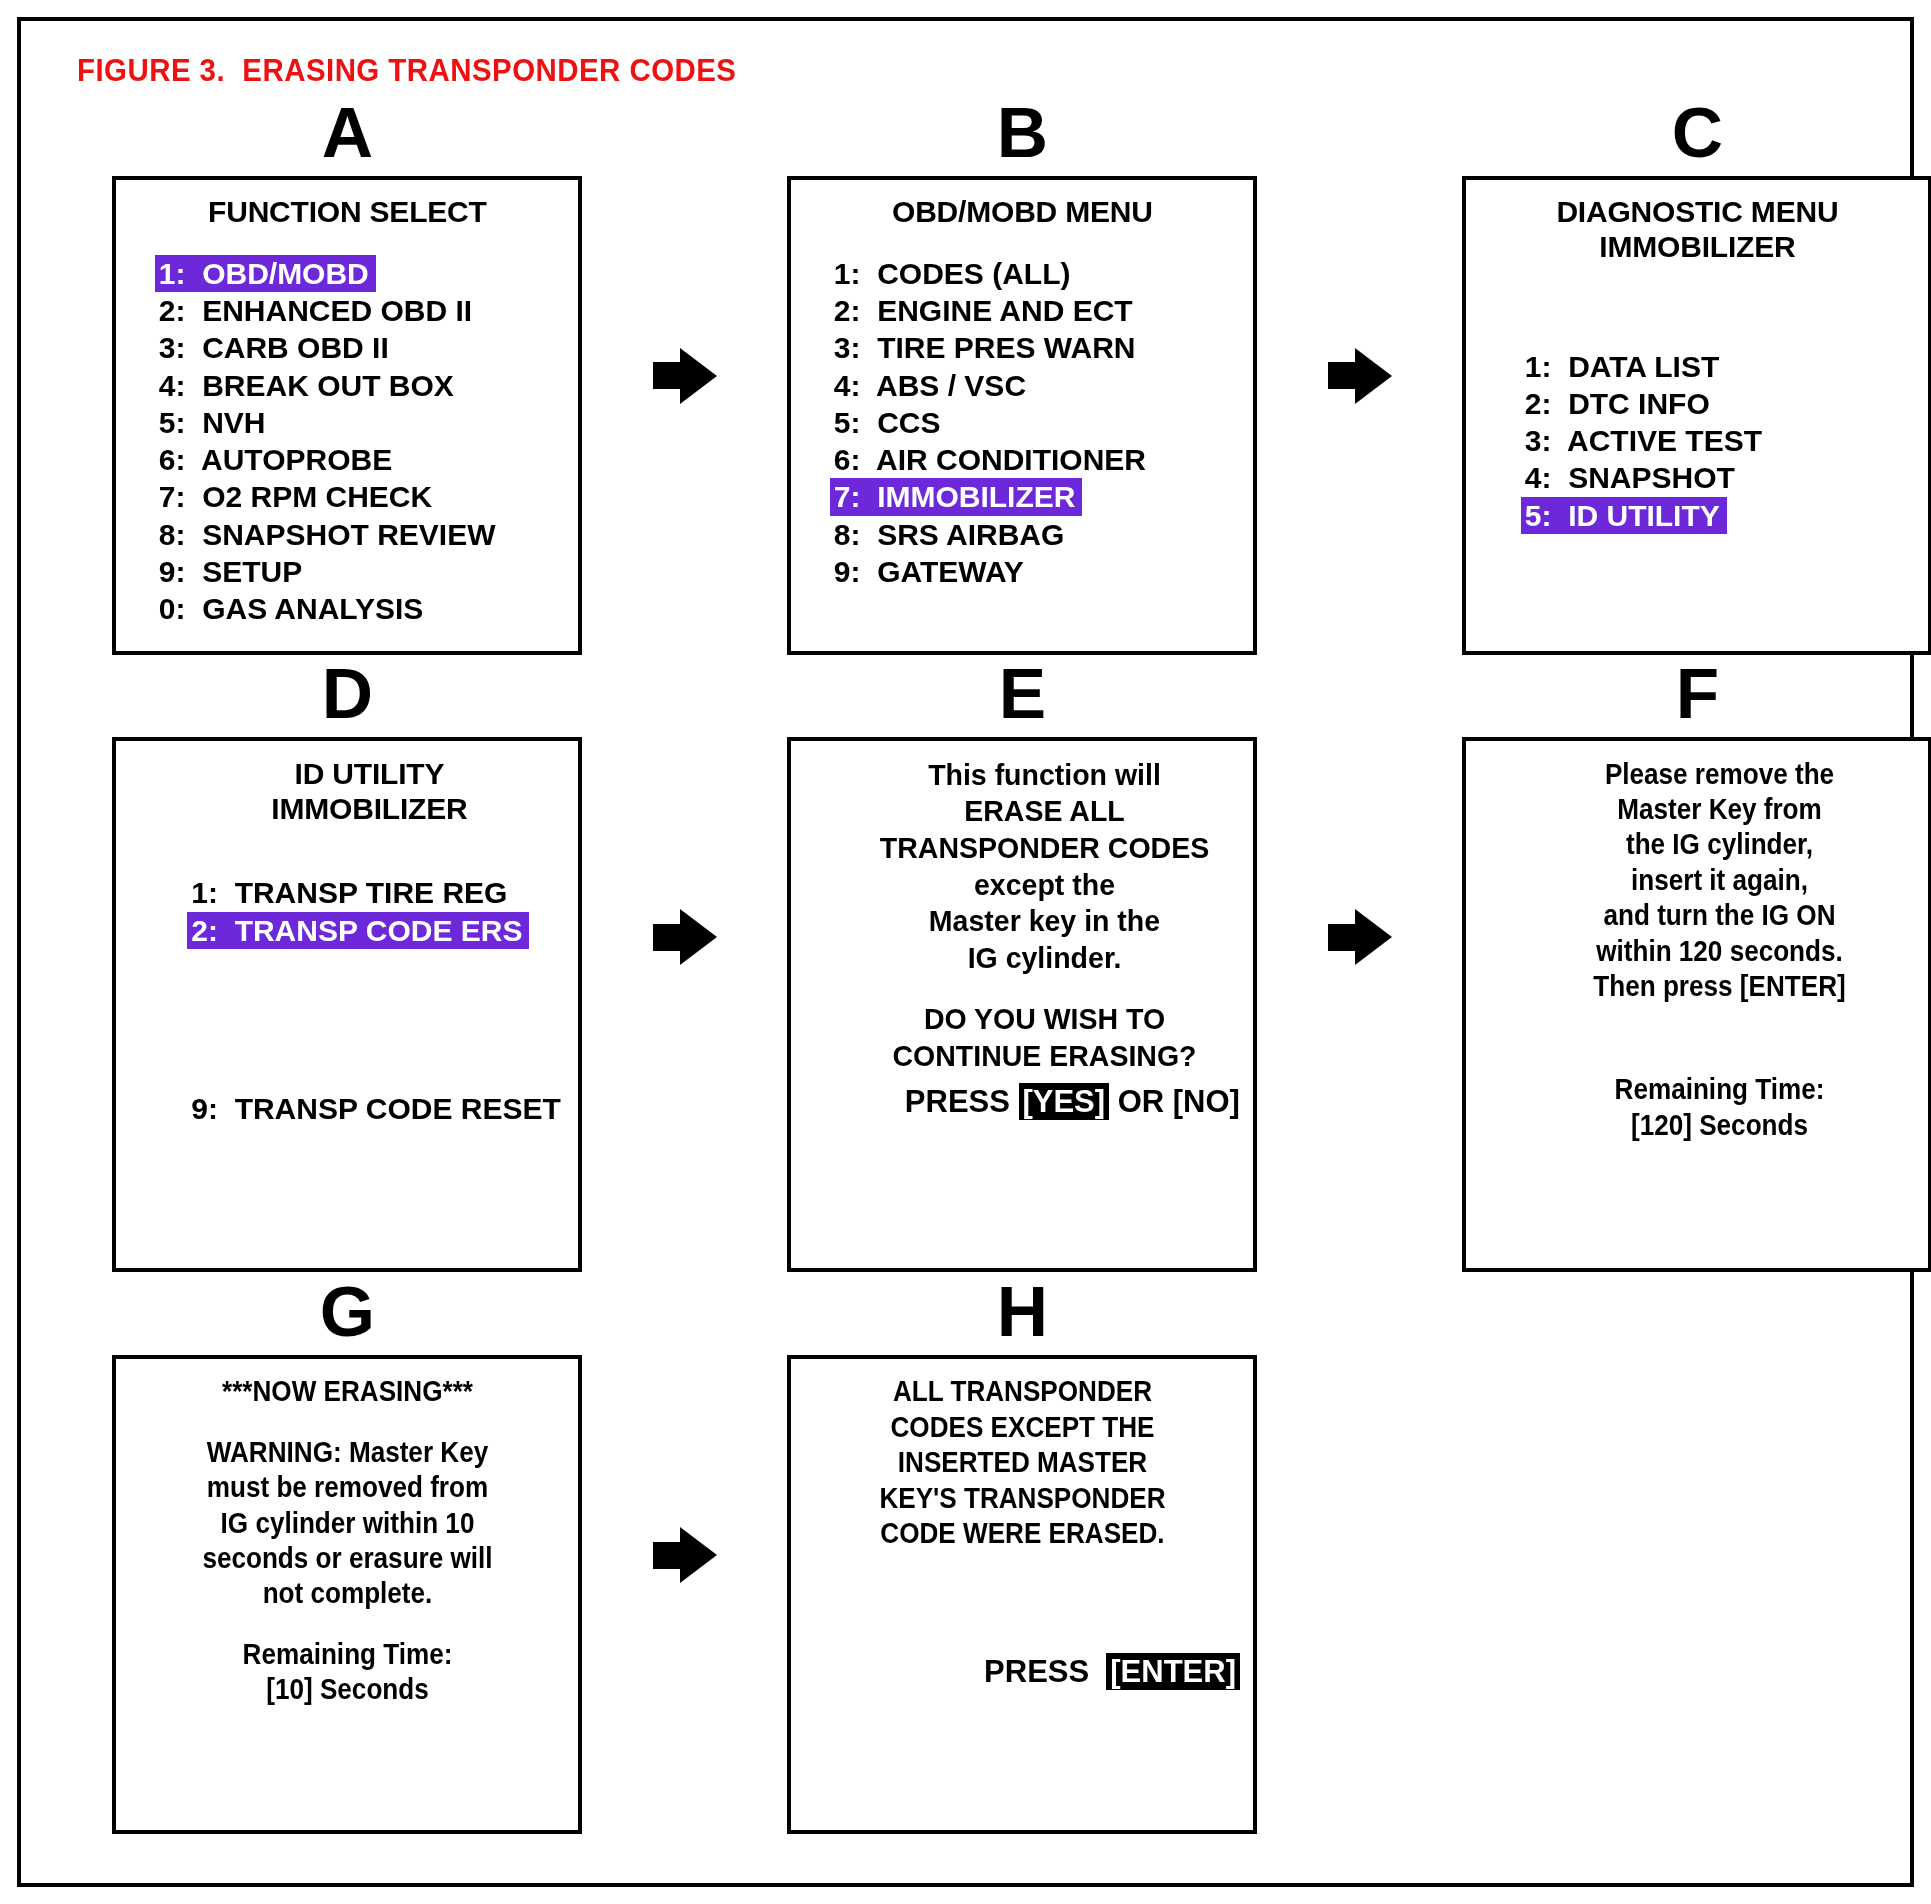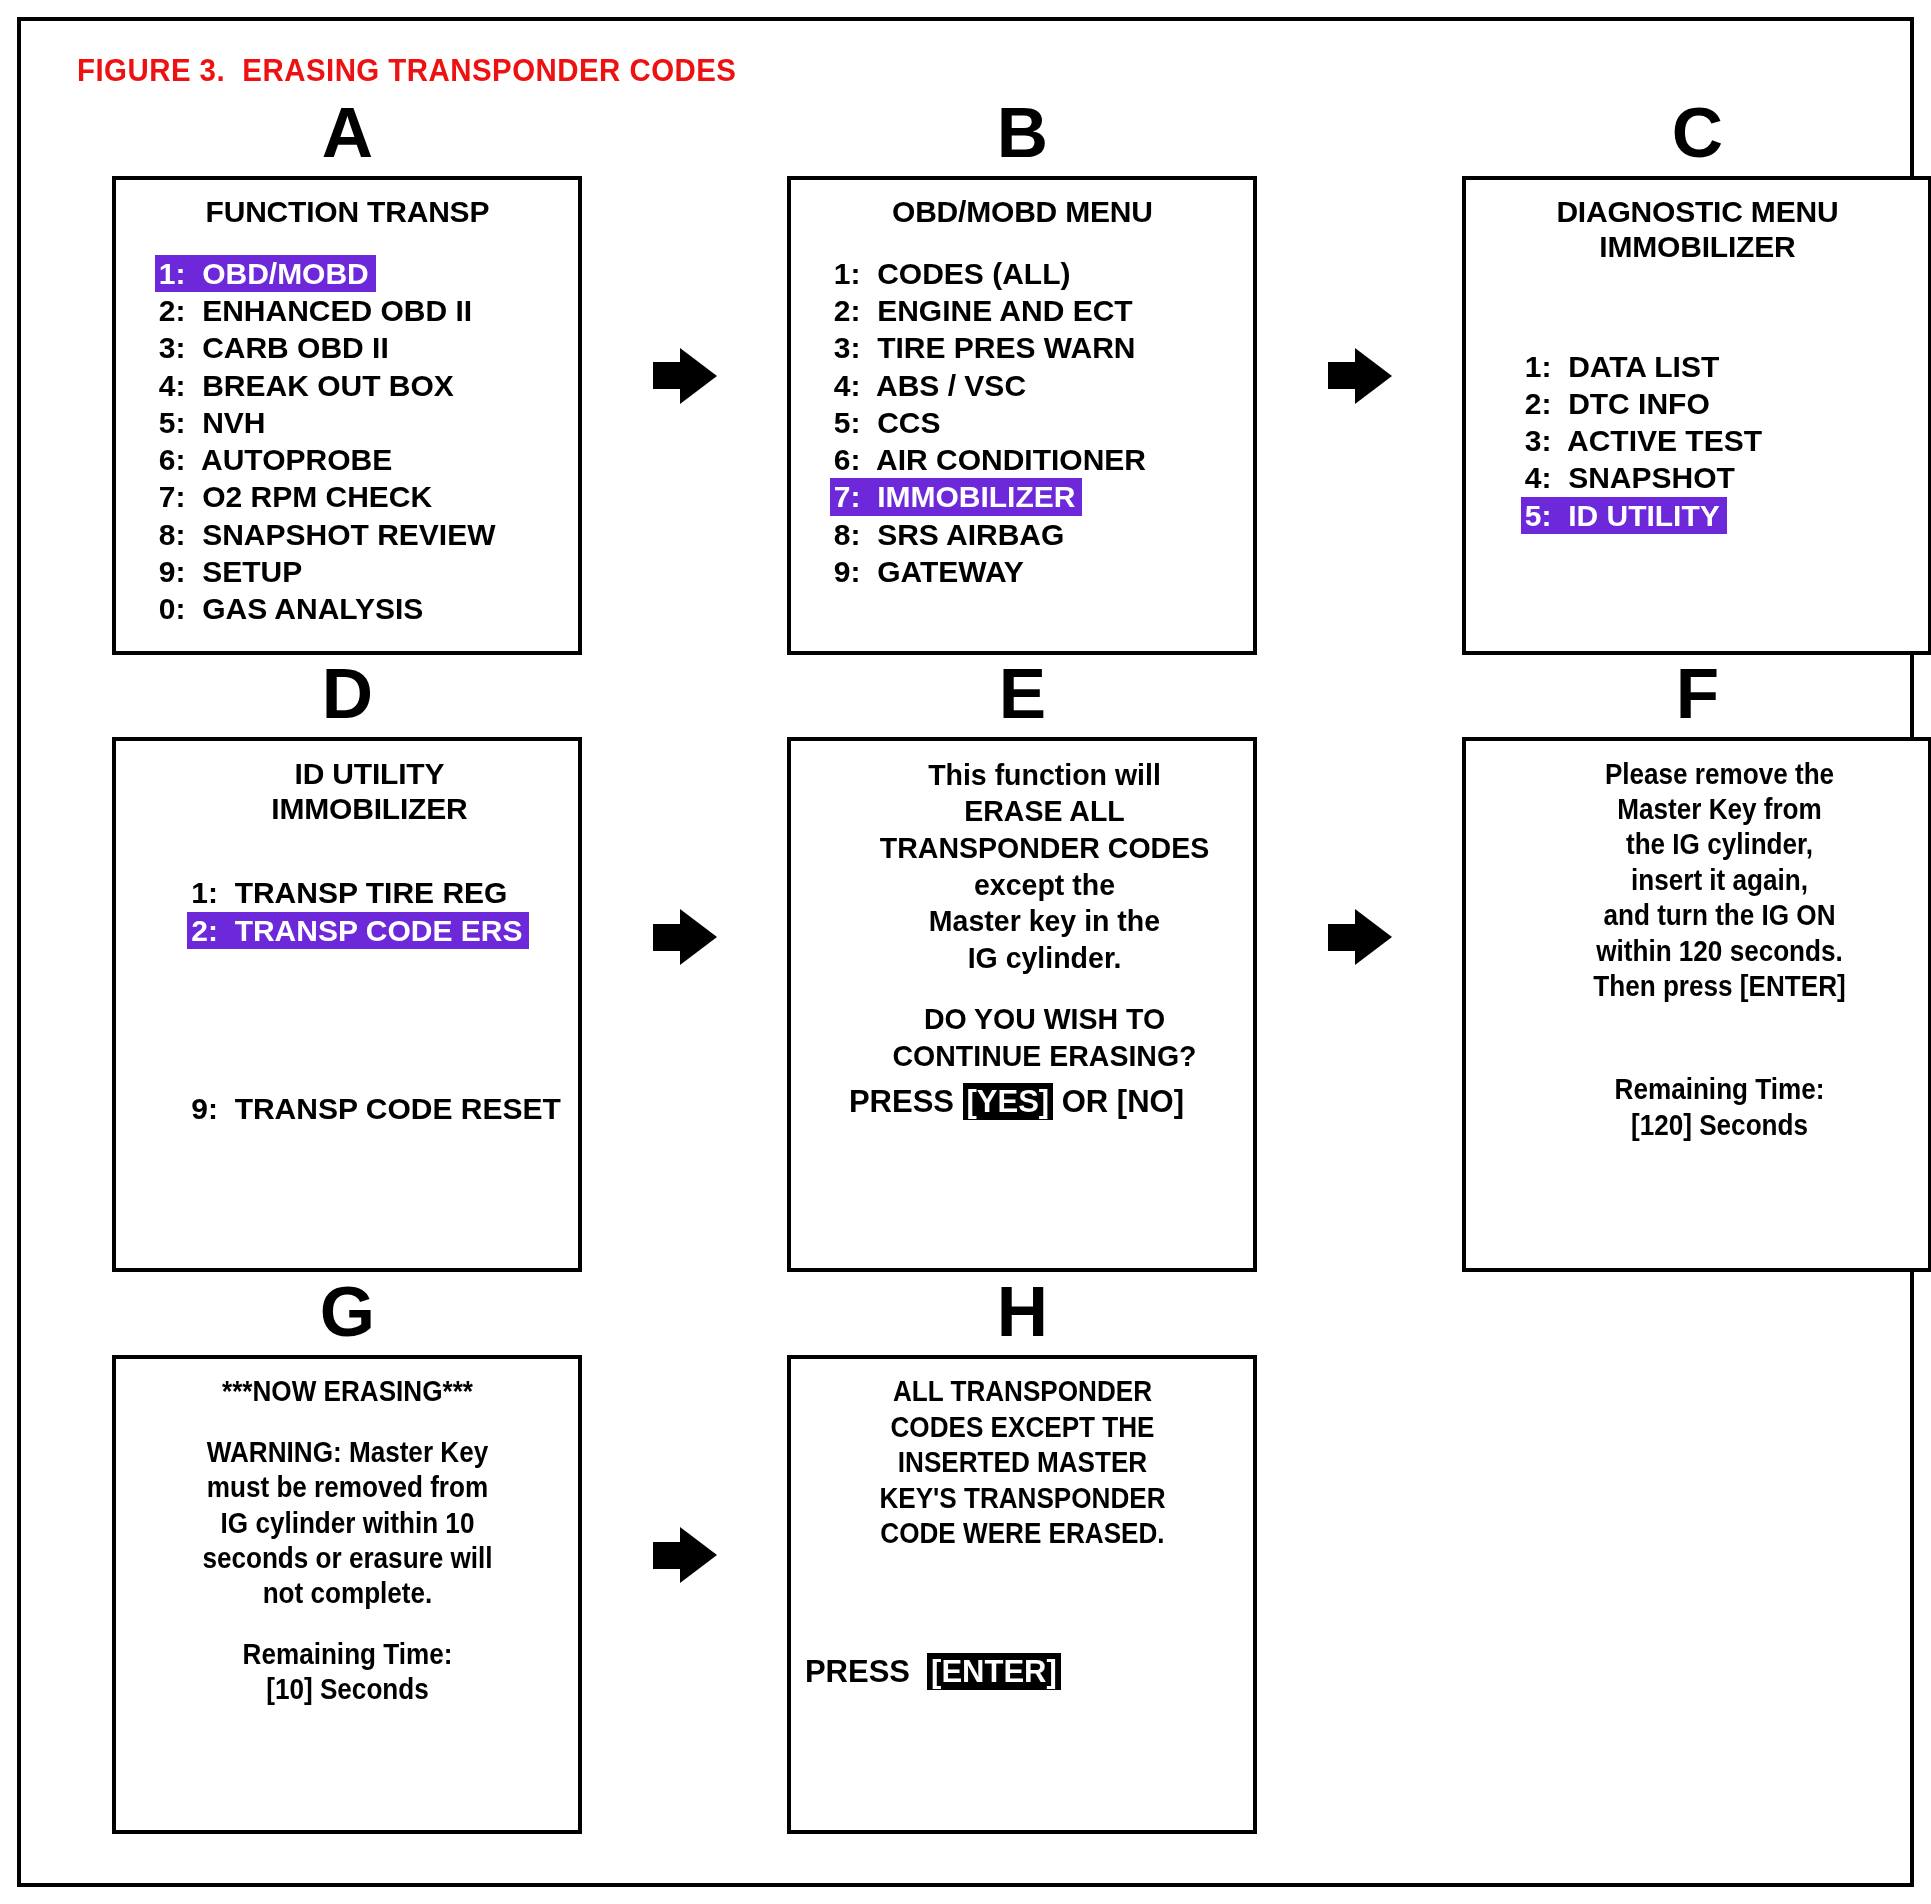--- a/index.html
+++ b/index.html
@@ -128,21 +128,21 @@
     color: #000;
     white-space: pre-line;
     transform: scaleX(0.95);
   }
   .msg.narrow { transform: scaleX(0.9); }
   .msg.tall   { font-size: 30px; }
   .msg-gap   { height: 25px; }
   .msg-gap-lg{ height: 68px; }
 
   .press-line {
-    text-align: left;
+    text-align: right;
     font-family: "Liberation Sans", sans-serif;
     font-weight: bold;
     font-size: 31px;
     color: #000;
     white-space: pre;
     margin-top: 9.7px;
   }
   .inv {
     background: #000;
     color: #fff;
@@ -193,21 +193,21 @@
     <div class="figure-title">FIGURE 3.  ERASING TRANSPONDER CODES</div>
 
     <div class="rows">
 
       <div class="row">
 
         <div class="cell">
           <div class="panel-letter">A</div>
           <div class="screen h-menu">
             <div class="screen-inner">
-              <div class="scr-title">FUNCTION TRANSP</div>
+              <div class="scr-title">FUNCTION SELECT</div>
               <div class="menu-list">
                 <div class="menu-row"><span class="menu-item selected">1:  OBD/MOBD</span></div>
                 <div class="menu-row"><span class="menu-item">2:  ENHANCED OBD II</span></div>
                 <div class="menu-row"><span class="menu-item">3:  CARB OBD II</span></div>
                 <div class="menu-row"><span class="menu-item">4:  BREAK OUT BOX</span></div>
                 <div class="menu-row"><span class="menu-item">5:  NVH</span></div>
                 <div class="menu-row"><span class="menu-item">6:  AUTOPROBE</span></div>
                 <div class="menu-row"><span class="menu-item">7:  O2 RPM CHECK</span></div>
                 <div class="menu-row"><span class="menu-item">8:  SNAPSHOT REVIEW</span></div>
                 <div class="menu-row"><span class="menu-item">9:  SETUP</span></div>

